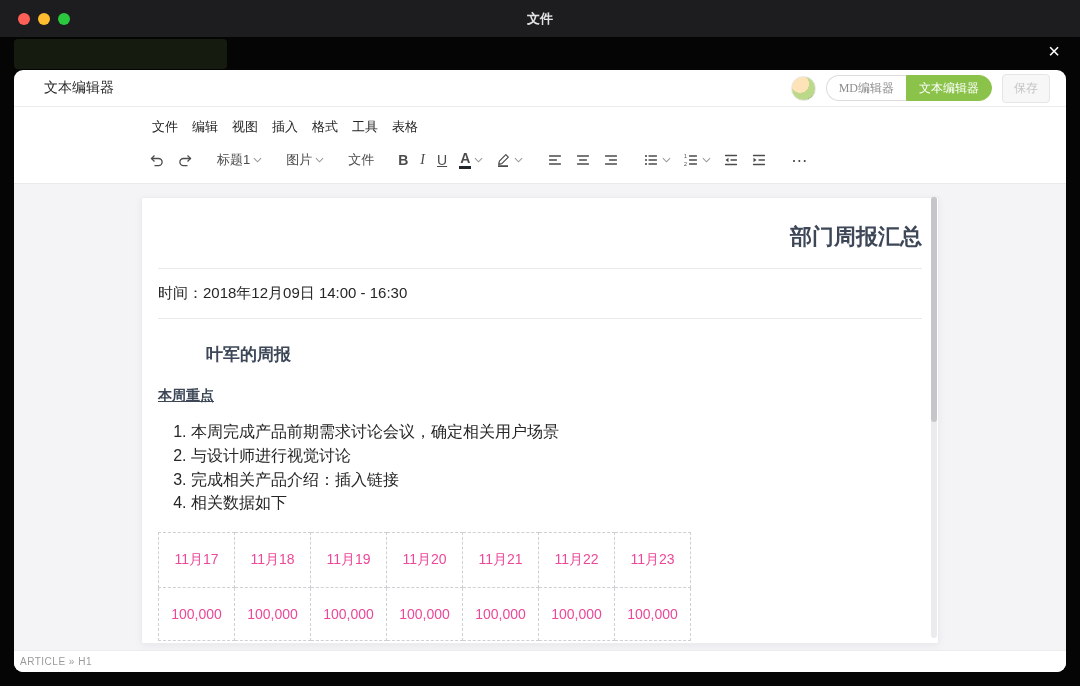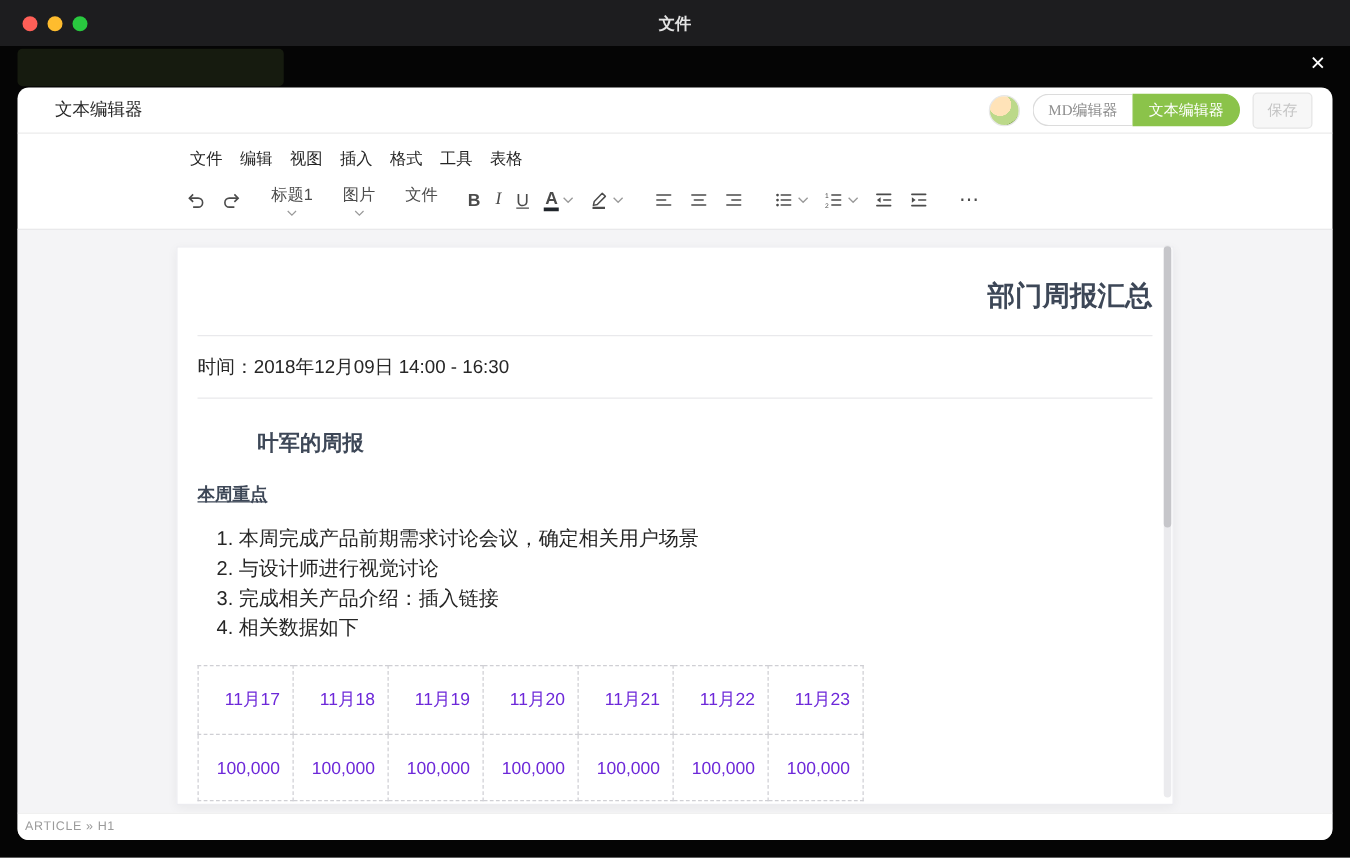--- a/index.html
+++ b/index.html
@@ -73,21 +73,21 @@
   .menubar { display: flex; gap: 10px; padding: 10px 0 6px 136px; }
   .menu-item { font-size: 13px; color: #262626; cursor: pointer; padding: 1px 2px; }
 
   
   .toolbar { display: flex; align-items: center; gap: 2px; padding: 4px 0 10px 130px; color: #4b4b4b; }
   .tbtn {
     display: flex; align-items: center; gap: 3px; height: 26px; padding: 0 5px;
     border: none; background: transparent; border-radius: 4px;
     color: #4b4b4b; font-size: 14px; cursor: pointer; font-family: inherit;
   }
-  .tbtn.txt { font-size: 13px; flex-direction: column; }
+  .tbtn.txt { font-size: 13px; }
   .tbtn .b { font-weight: bold; }
   .tbtn .i { font-style: italic; font-family: "Liberation Serif", "DejaVu Serif", serif; }
   .tbtn .u { text-decoration: underline; }
   .a-letter { font-weight: bold; border-bottom: 3px solid #20252b; line-height: 1.05; padding: 0 1px; }
   .ic { width: 16px; height: 16px; display: block; }
   .chev { width: 9px; height: 6px; display: block; color: #9a9a9a; }
   .grp { margin-left: 12px; }
   .more-dots { font-size: 16px; letter-spacing: 1px; color: #4b4b4b; }
 
   
@@ -102,22 +102,22 @@
   }
   .page-card h1 { font-size: 22px; color: #3d4757; margin: 12px 0 16px; font-weight: bold; text-align: right; }
   .page-card hr { border: none; border-top: 1px solid #e9e9ec; margin: 0; }
   .meta-time { font-size: 15px; color: #262626; margin: 15px 0; }
   .page-card h2 { font-size: 17px; color: #3d4757; margin: 24px 0 0; font-weight: bold; padding-left: 48px; }
   .page-card h3 { font-size: 14px; color: #3d4757; margin: 21px 0 0; font-weight: bold; text-decoration: underline; }
   .page-card ol { margin: 17px 0 2px; padding-left: 33px; font-size: 16px; color: #262626; }
   .page-card li { margin: 3px 0; line-height: 1.3; }
   .doc-table { border-collapse: collapse; margin: 18px 0 6px; }
   .doc-table td {
-    border: 1px dashed #cfcfd4; font-size: 14px; color: #6d28d9;
-    padding: 18px 10px; min-width: 76px; text-align: right;
+    border: 1px dashed #cfcfd4; font-size: 14px; color: #ec4899;
+    padding: 18px 10px; min-width: 76px; text-align: center;
   }
 
   
   .scroll-track {
     position: absolute; right: 129px; top: 12px; bottom: 12px; width: 6px;
     background: #ebebee; border-radius: 3px;
   }
   .scroll-thumb {
     position: absolute; right: 129px; top: 13px; width: 6px; height: 225px;
     background: #c6c6ca; border-radius: 3px; cursor: grab;

